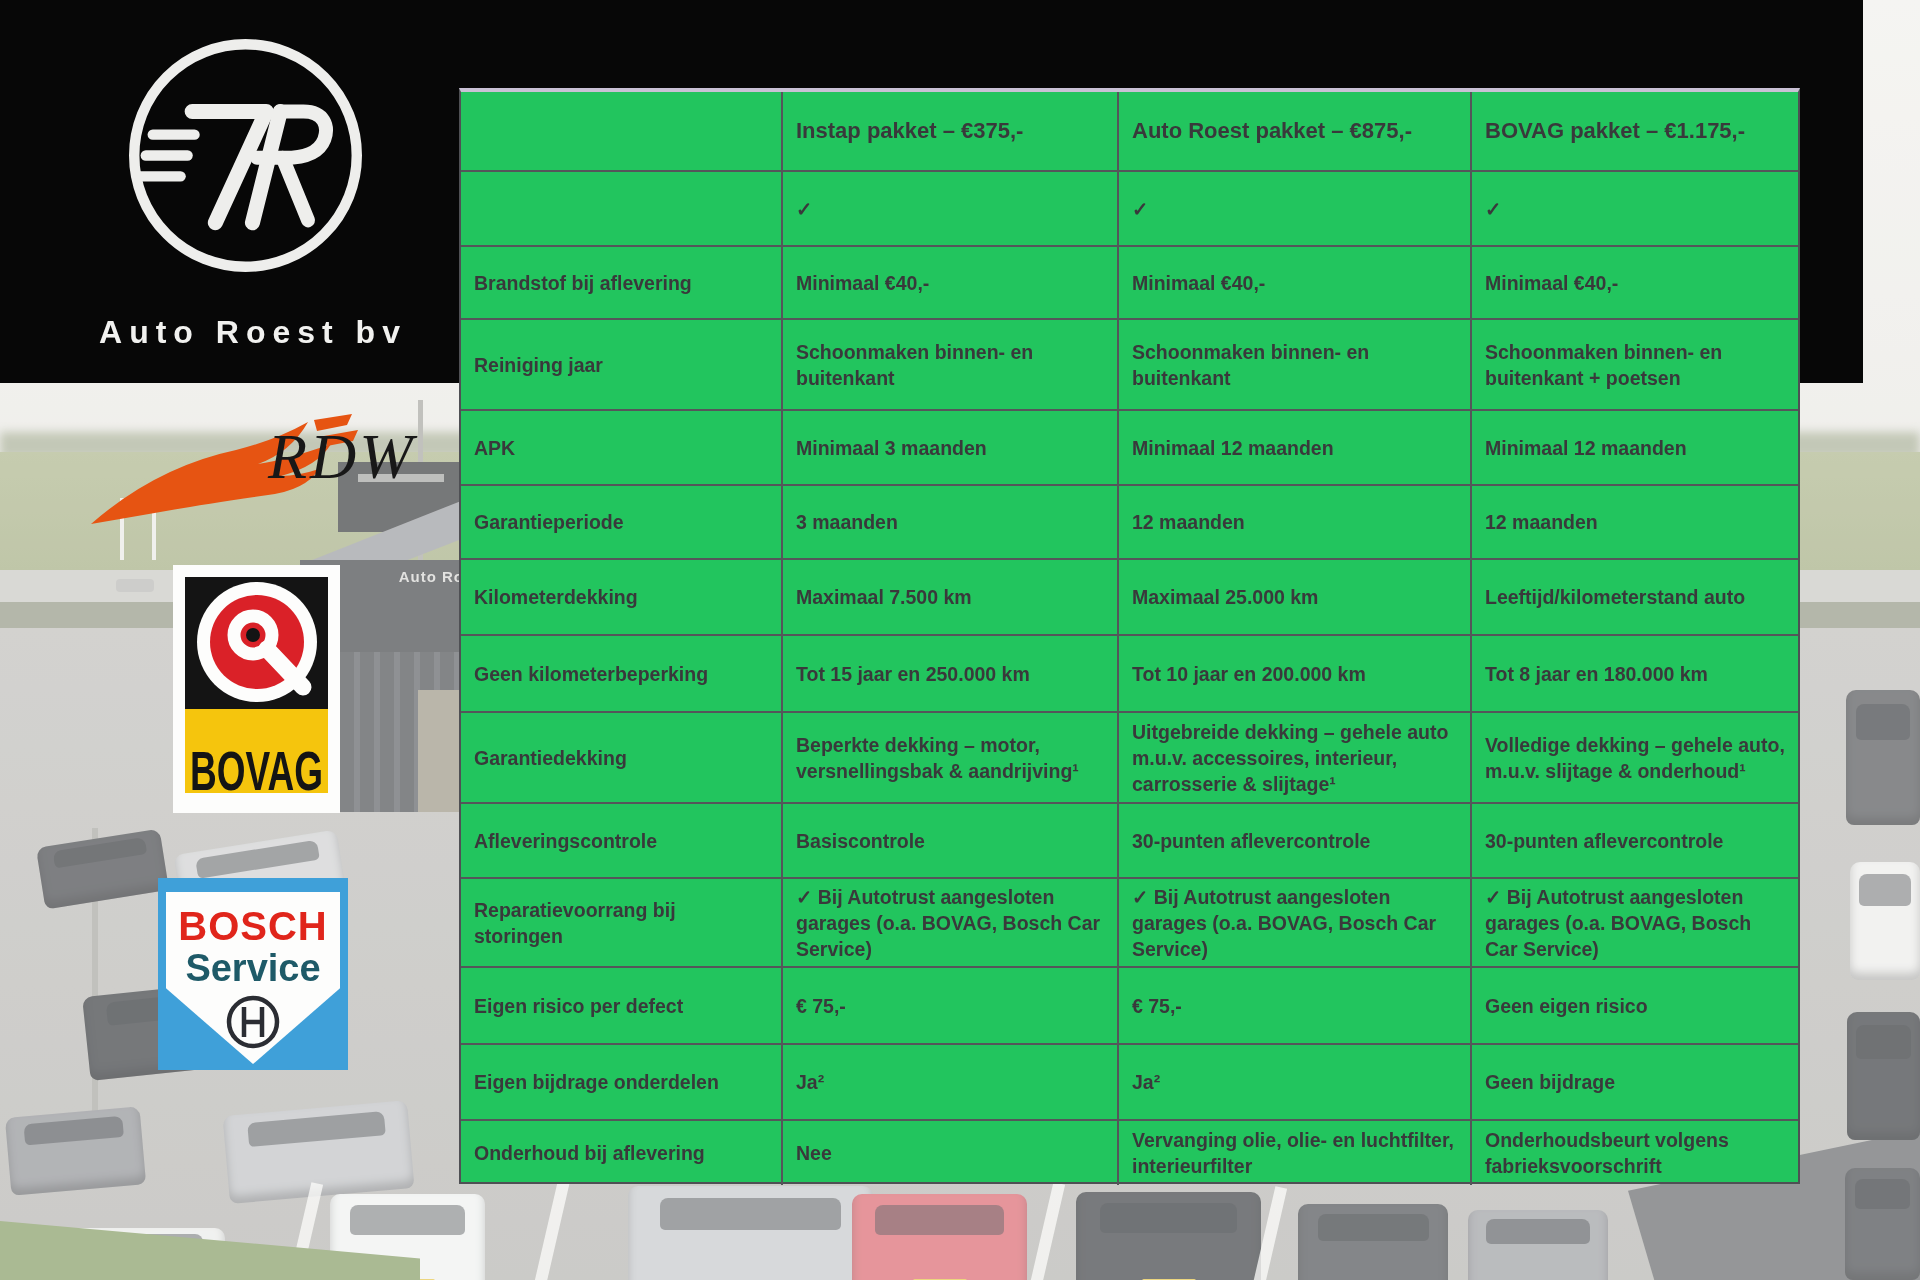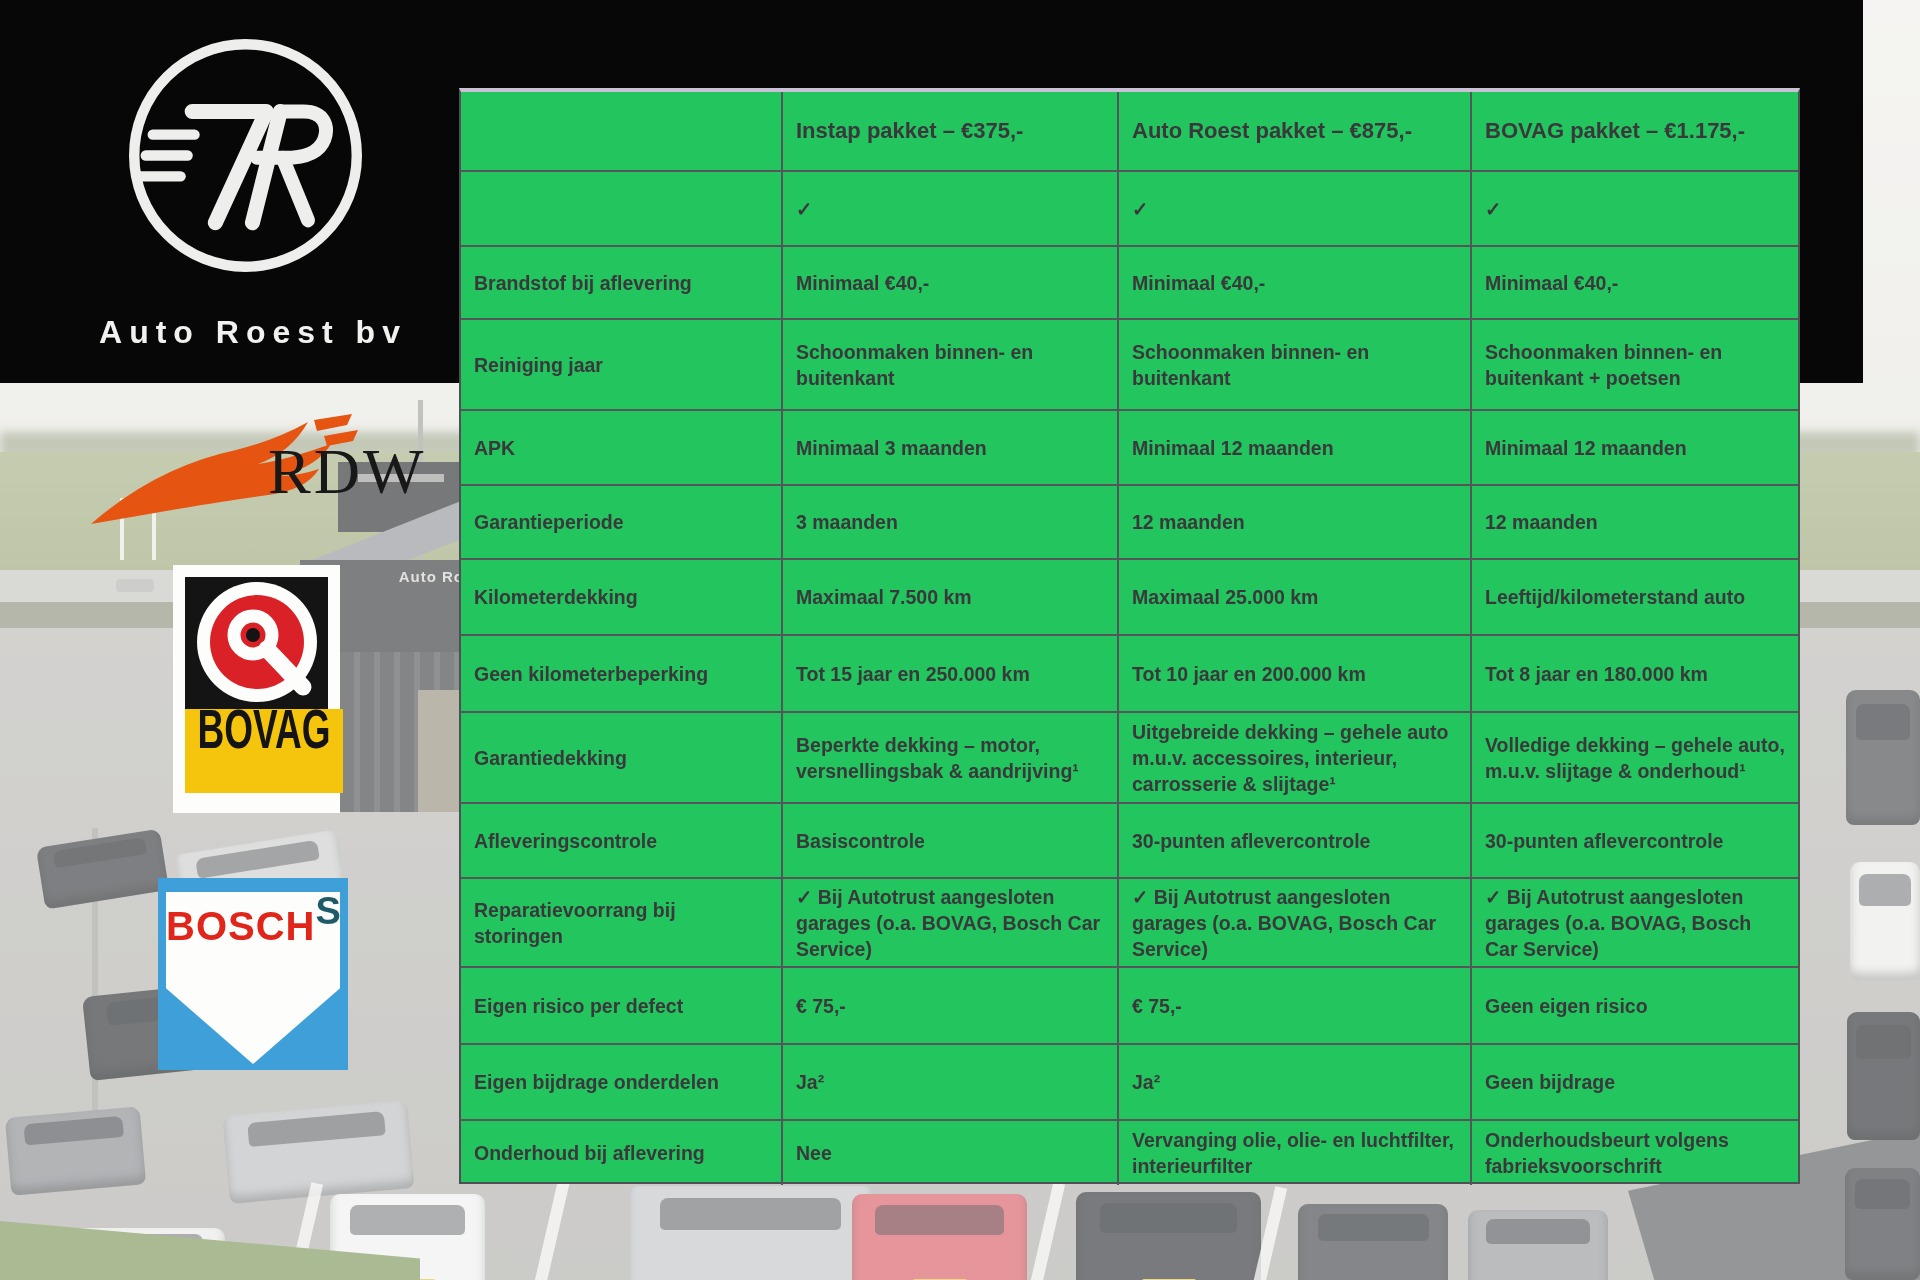--- a/index.html
+++ b/index.html
@@ -42,37 +42,37 @@
 
   
   .banner { position:absolute; left:0; top:0; width:1863px; height:383px; background:#070707; }
   .ar-logo { position:absolute; left:118px; top:28px; width:255px; height:255px; }
   .ar-name { position:absolute; left:78px; top:314px; width:350px; text-align:center; color:#f1f1ef;
              font-size:32px; font-weight:bold; letter-spacing:7px; white-space:nowrap; }
 
   
   .rdw { position:absolute; left:86px; top:412px; width:330px; height:130px; }
   .rdw-wing { position:absolute; left:0; top:0; width:278px; height:125px; }
-  .rdw-text { position:absolute; left:182px; top:23px; font-family:"Liberation Serif", serif; font-size:64px;
-              color:#181818; letter-spacing:3px; }
+  .rdw-text { position:absolute; left:182px; top:8px; font-family:"Liberation Serif", serif; font-size:64px;
+              color:#181818; letter-spacing:3px;font-style:italic; }
 
   
   .bovag { position:absolute; left:173px; top:565px; width:167px; height:248px; background:#fdfdfc; padding:12px; }
   .bovag-top { position:relative; width:143px; height:132px; background:#141414; }
   .bovag-ring { position:absolute; left:12px; top:5px; width:120px; height:120px; border-radius:50%; background:#fdfdfc; }
   .bovag-disc { position:absolute; left:25px; top:18px; width:94px; height:94px; border-radius:50%; background:#da2128; }
   .bovag-wrench { position:absolute; left:0; top:0; width:143px; height:132px; }
-  .bovag-bottom { width:158px; height:84px; background:#f5c50d; display:flex; align-items:flex-start; justify-content:center; }
+  .bovag-bottom { width:143px; height:84px; background:#f5c50d; display:flex; align-items:flex-end; justify-content:center; }
   .bovag-word { font-size:37px; font-weight:bold; color:#141414; transform:scaleY(1.5); letter-spacing:0px; }
 
   
   .bosch { position:absolute; left:158px; top:878px; width:190px; height:192px; background:#3fa0d9; }
   .bosch-pent { position:absolute; left:8px; right:8px; top:14px; bottom:6px; background:#fdfdfc;
                 clip-path:polygon(0 0,100% 0,100% 56%,50% 100%,0 56%);
-                display:flex; flex-direction:row; align-items:flex-start; }
+                display:flex; flex-direction:column; align-items:center; }
   .bosch-word { margin-top:12px; font-size:40px; font-weight:bold; color:#e0251b; letter-spacing:1px; }
   .bosch-service { margin-top:-2px; font-size:38px; font-weight:bold; color:#1e5a68; }
   .bosch-arm { margin-top:2px; }
 
   
   .pkg-table { position:absolute; left:459px; top:88px; width:1341px; height:1096px;
                display:grid; grid-template-columns:322px 336px 353px 1fr;
                grid-template-rows:80px 75px 73px 91px 75px 74px 76px 77px 91px 75px 89px 77px 76px 1fr;
                background:#22c55e; border:2px solid #4f5054; border-top:4px solid #c9c1d5; }
   .cell { border-right:2px solid #55565a; border-bottom:2px solid #55565a;

